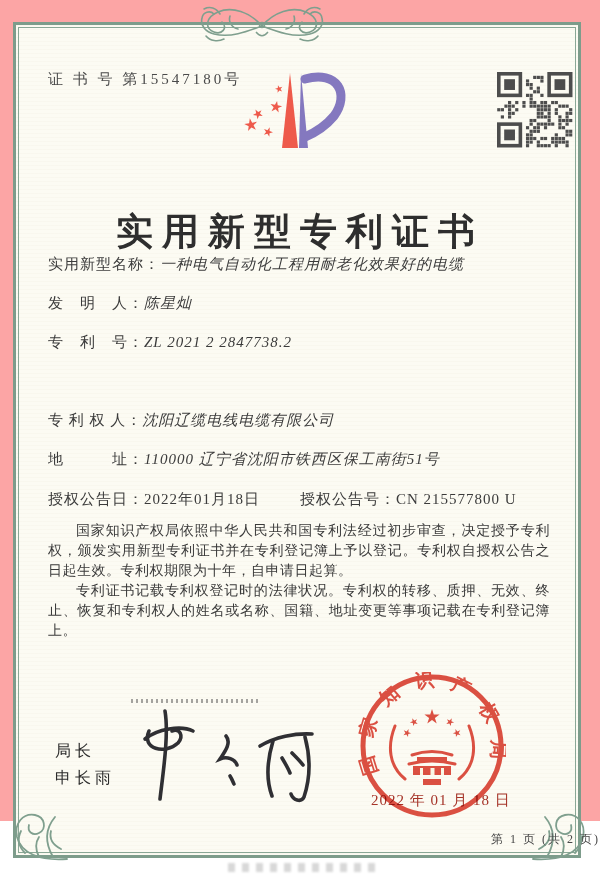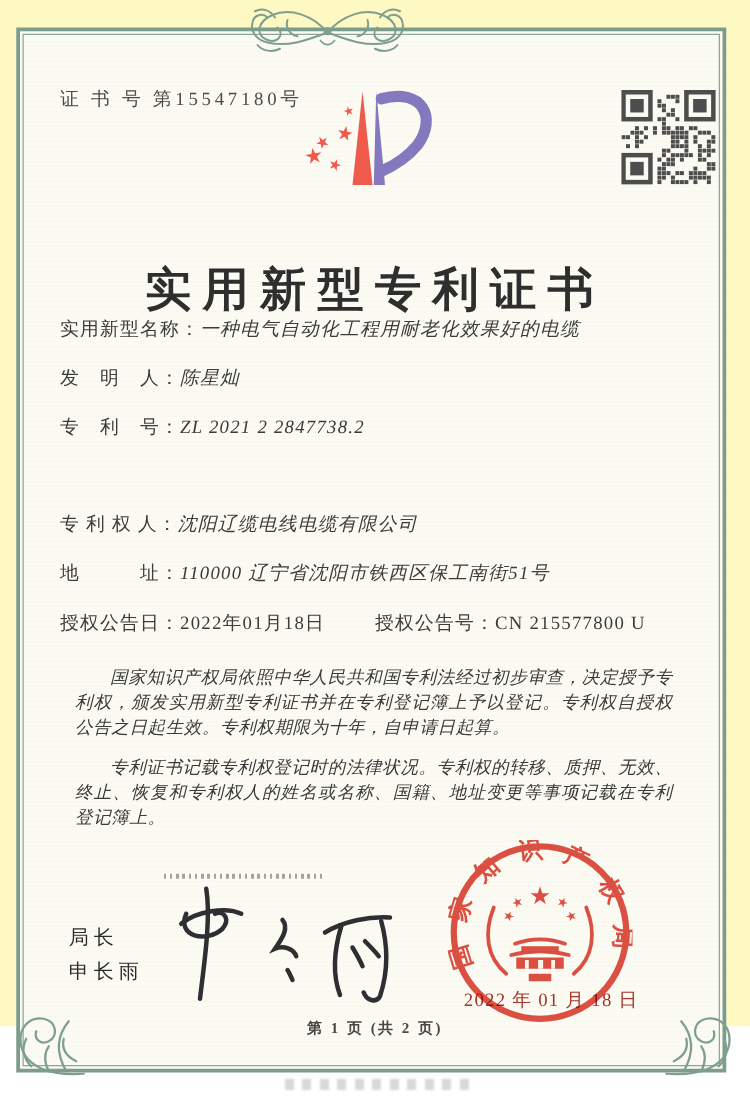--- a/index.html
+++ b/index.html
@@ -1,38 +1,38 @@
 <!DOCTYPE html>
 <html><head>
 <meta charset="utf-8">
 <style>
   html,body{margin:0;padding:0;width:600px;height:880px;overflow:hidden;
     background:#ffffff;font-family:"Liberation Serif","DejaVu Serif",serif;}
-  .paper{position:absolute;left:0;top:0;width:600px;height:821px;background:#fef9c3;}
+  .paper{position:absolute;left:0;top:0;width:600px;height:821px;background:#fca5a5;}
   
   .frame{position:absolute;left:13px;top:22px;width:562px;height:830px;
     border:3px solid #7d9c8b;background:
     repeating-linear-gradient(to bottom, rgba(160,150,110,0.035) 0 1px, transparent 1px 4px),#fcfbf3;}
   .frame-inner{position:absolute;left:2px;top:2px;right:2px;bottom:2px;border:1px solid #8aa796;}
   .abs{position:absolute;}
   .cert-no{left:48px;top:70px;font-size:15px;color:#4a4a4a;letter-spacing:3px;}
   .title{left:0;top:174px;width:600px;text-align:center;font-size:37px;font-weight:600;
     color:#2e2e2e;letter-spacing:9px;margin-top:33px;}
   .row{left:48px;width:505px;font-size:15px;color:#3b3b3b;line-height:22px;letter-spacing:1px;}
   .row .lbl{color:#3b3b3b;}
   .row .val{color:#3b3b3b;font-style:italic;}
   .grant2{position:absolute;left:252px;top:0;text-align:center;}
   .paras{left:48px;top:521px;width:502px;font-size:14px;line-height:20px;color:#3a3a3a;
     text-align:justify;}
-  .paras p{margin:12px;text-indent:2em;letter-spacing:0.5px;font-style:italic;}
+  .paras p{margin:0;text-indent:2em;letter-spacing:0.5px;}
   .signer{left:55px;top:737px;font-size:16px;color:#2c2c2c;letter-spacing:4px;line-height:27px;}
   .seal-date{left:371px;top:791px;font-size:15px;color:#a8352b;letter-spacing:1px;z-index:6;
     mix-blend-mode:multiply;}
-  .footer{left:0;top:814px;width:600px;text-align:center;font-size:12px;color:#474747;
-    letter-spacing:2px;font-weight:bold;}
+  .footer{left:0;top:831px;width:600px;text-align:right;font-size:12px;color:#474747;
+    letter-spacing:2px;}
   .seal{left:358px;top:672px;mix-blend-mode:multiply;opacity:0.93;z-index:5;}
   .sig{left:133px;top:703px;z-index:4;}
   .logo{left:238px;top:62px;}
   .qr{left:497px;top:72px;}
   .orn-top{left:170px;top:2px;}
   .orn-bl{left:9px;top:805px;}
   .orn-br{left:529px;top:805px;transform:scaleX(-1);}
   .ghost-bar{left:131px;top:699px;width:127px;height:4px;opacity:0.45;filter:blur(0.4px);
     background:repeating-linear-gradient(to right,#3c3c3c 0 2px,transparent 2px 5px);}
   .ghost-foot{left:228px;top:863px;width:148px;height:9px;opacity:0.28;filter:blur(1px);

